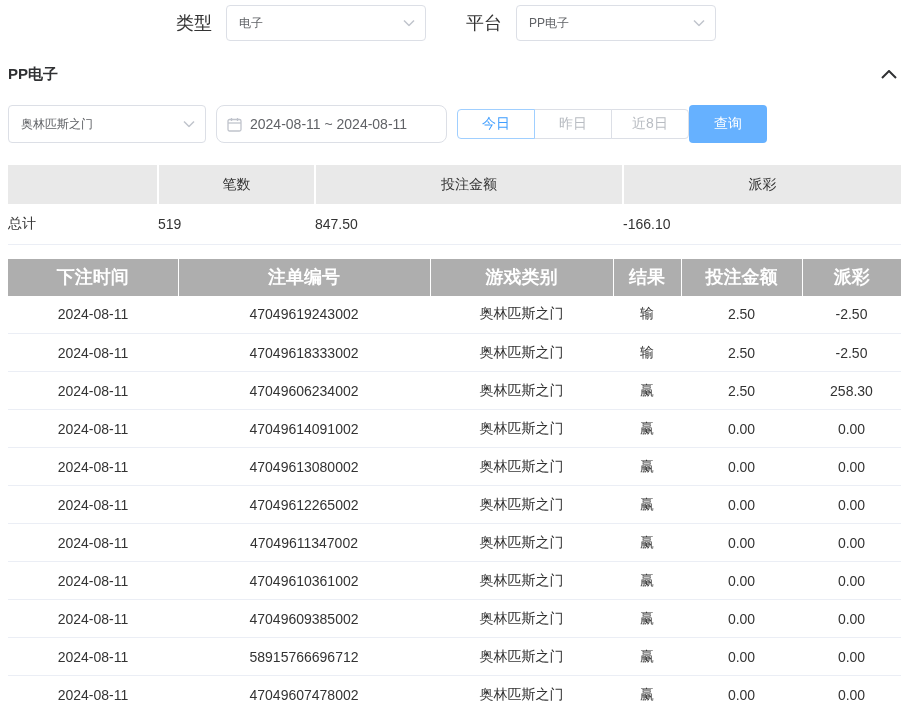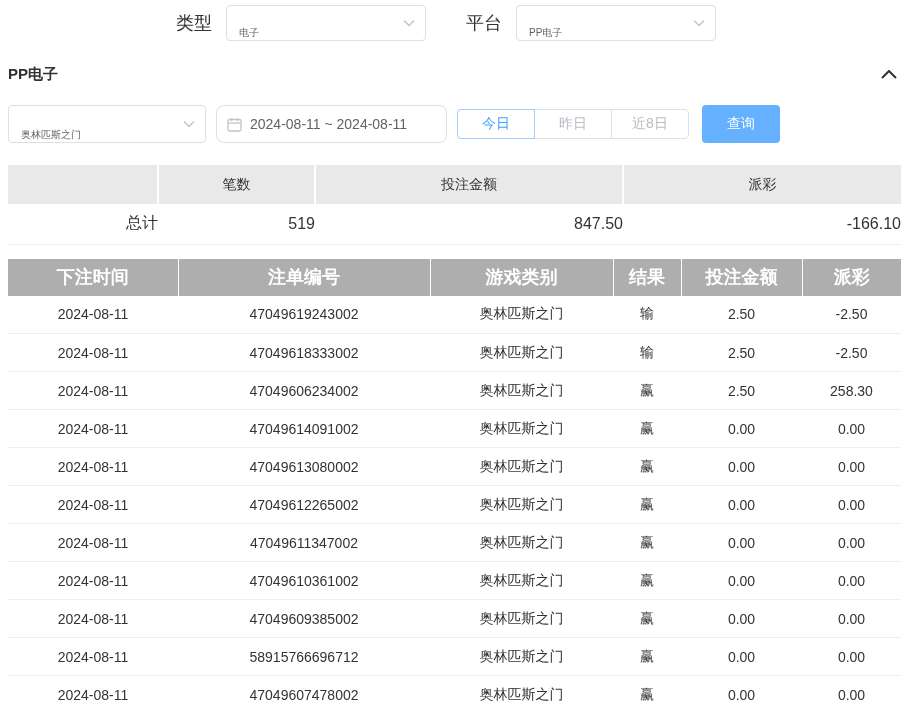--- a/index.html
+++ b/index.html
@@ -23,22 +23,22 @@
   
   .top-filters{
     display:flex; align-items:center;
     padding-top:5px; margin-left:168px;
   }
   .field-label{ font-size:18px; color:#333; margin-right:14px; }
   .field-label.second{ margin-left:40px; }
   .select{
     position:relative; height:36px; background:#fff;
     border:1px solid var(--border); border-radius:4px;
-    display:flex; align-items:flex-end;
-    padding:0 30px 0 12px; font-size:10px; color:#606266;
+    display:flex; align-items:center;
+    padding:0 30px 0 12px; font-size:12px; color:#606266;
     cursor:pointer;
   }
   .select.w200{ width:200px; }
   .select .chev{
     position:absolute; right:10px; top:50%;
     transform:translateY(-50%); line-height:0;
   }
 
   
   .section-header{
@@ -67,37 +67,37 @@
     border:1px solid var(--border); color:#b8bcc2;
     font-size:14px; cursor:pointer; margin-left:-1px;
     font-family:inherit;
   }
   .btn-group button:first-child{ margin-left:0; border-radius:4px 0 0 4px; }
   .btn-group button:last-child{ border-radius:0 4px 4px 0; }
   .btn-group button.active{
     color:var(--accent); border-color:#a0cfff; position:relative; z-index:1;
   }
   .search-btn{
-    margin-left:13px; width:78px; height:38px;
+    width:78px; height:38px;
     background:var(--accent-light); color:#fff; border:none;
     border-radius:4px; font-size:14px; cursor:pointer;
     font-family:inherit;
   }
 
   
   table{ width:100%; border-collapse:collapse; table-layout:fixed; }
   .summary-table{ margin-top:22px; }
   .summary-table th{
     height:39px; background:var(--summary-bg);
     font-weight:normal; font-size:14px; color:#333;
     text-align:center; border-right:2px solid #fff;
   }
   .summary-table th:last-child{ border-right:none; }
   .summary-table td{
-    height:40px; text-align:right; font-size:16px; color:#333;
+    height:40px; text-align:left; font-size:14px; color:#333;
     border-bottom:1px solid var(--row-line); background:#fff;
   }
 
   
   .bet-table{ margin-top:14px; }
   .bet-table th{
     height:37px; background:var(--thead-bg); color:#fff;
     font-weight:bold; font-size:18px; text-align:center;
     border-right:1px solid #fff;
   }

